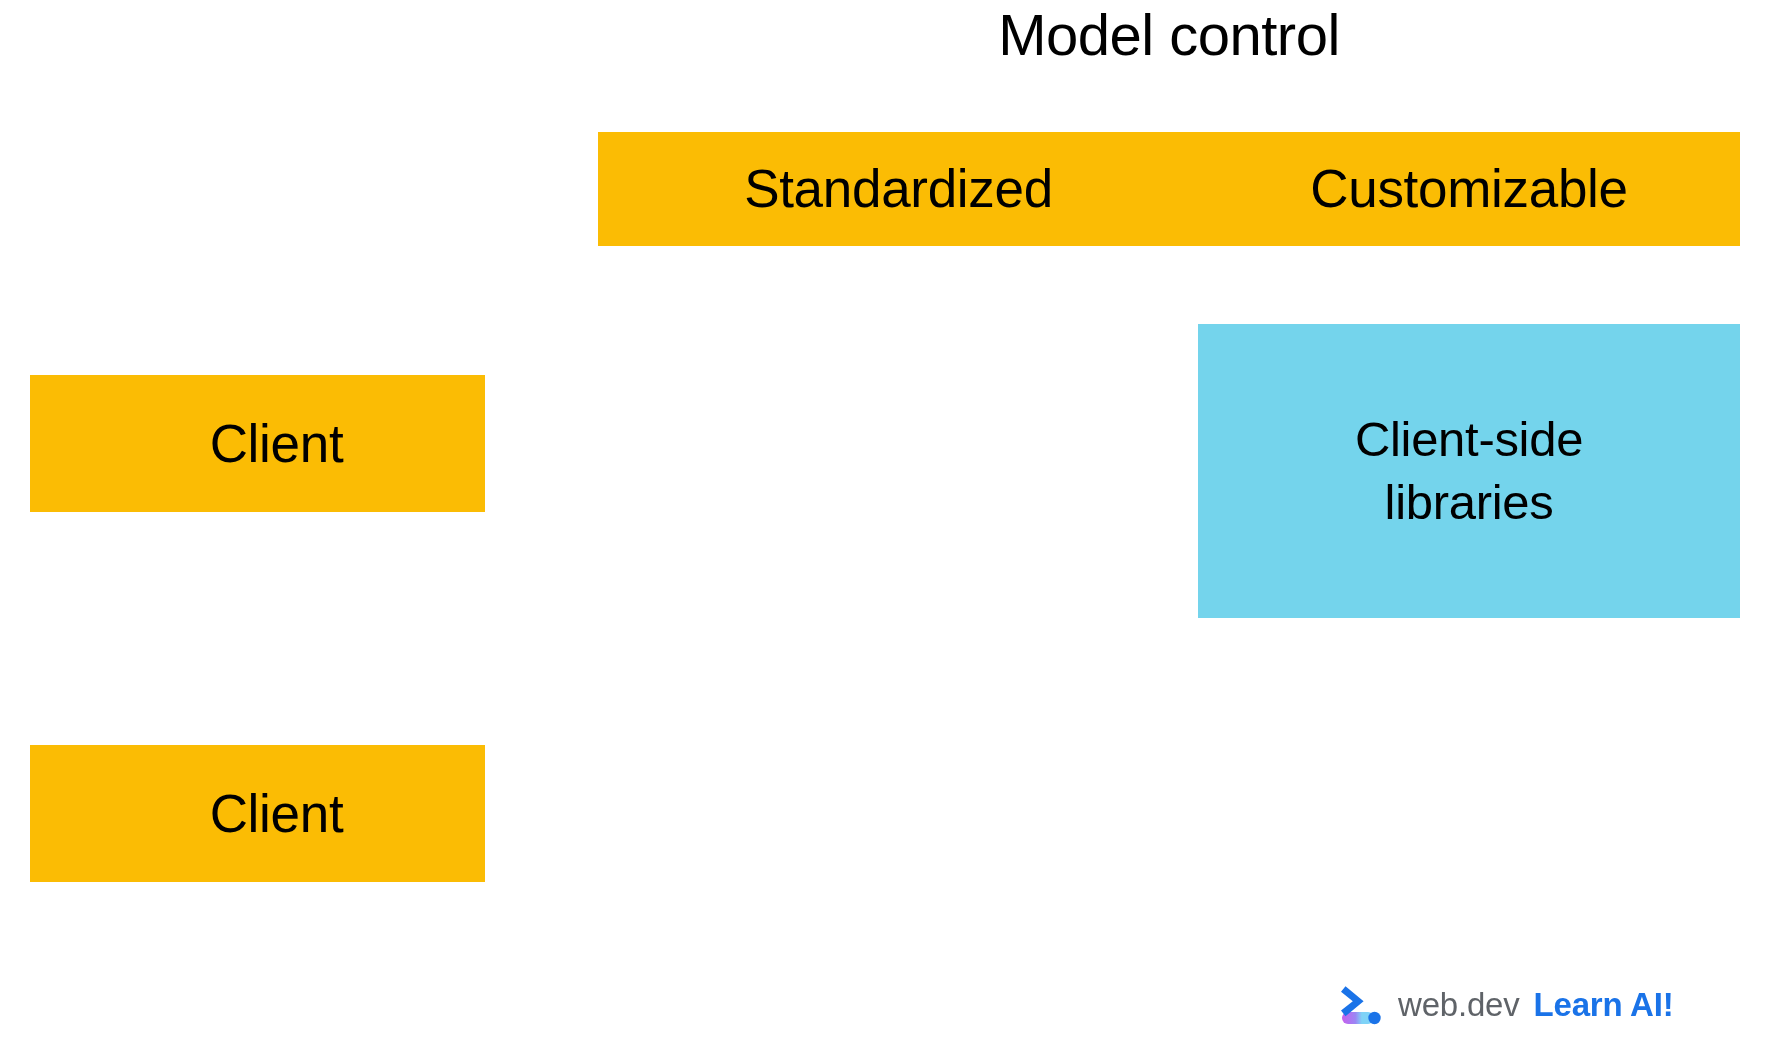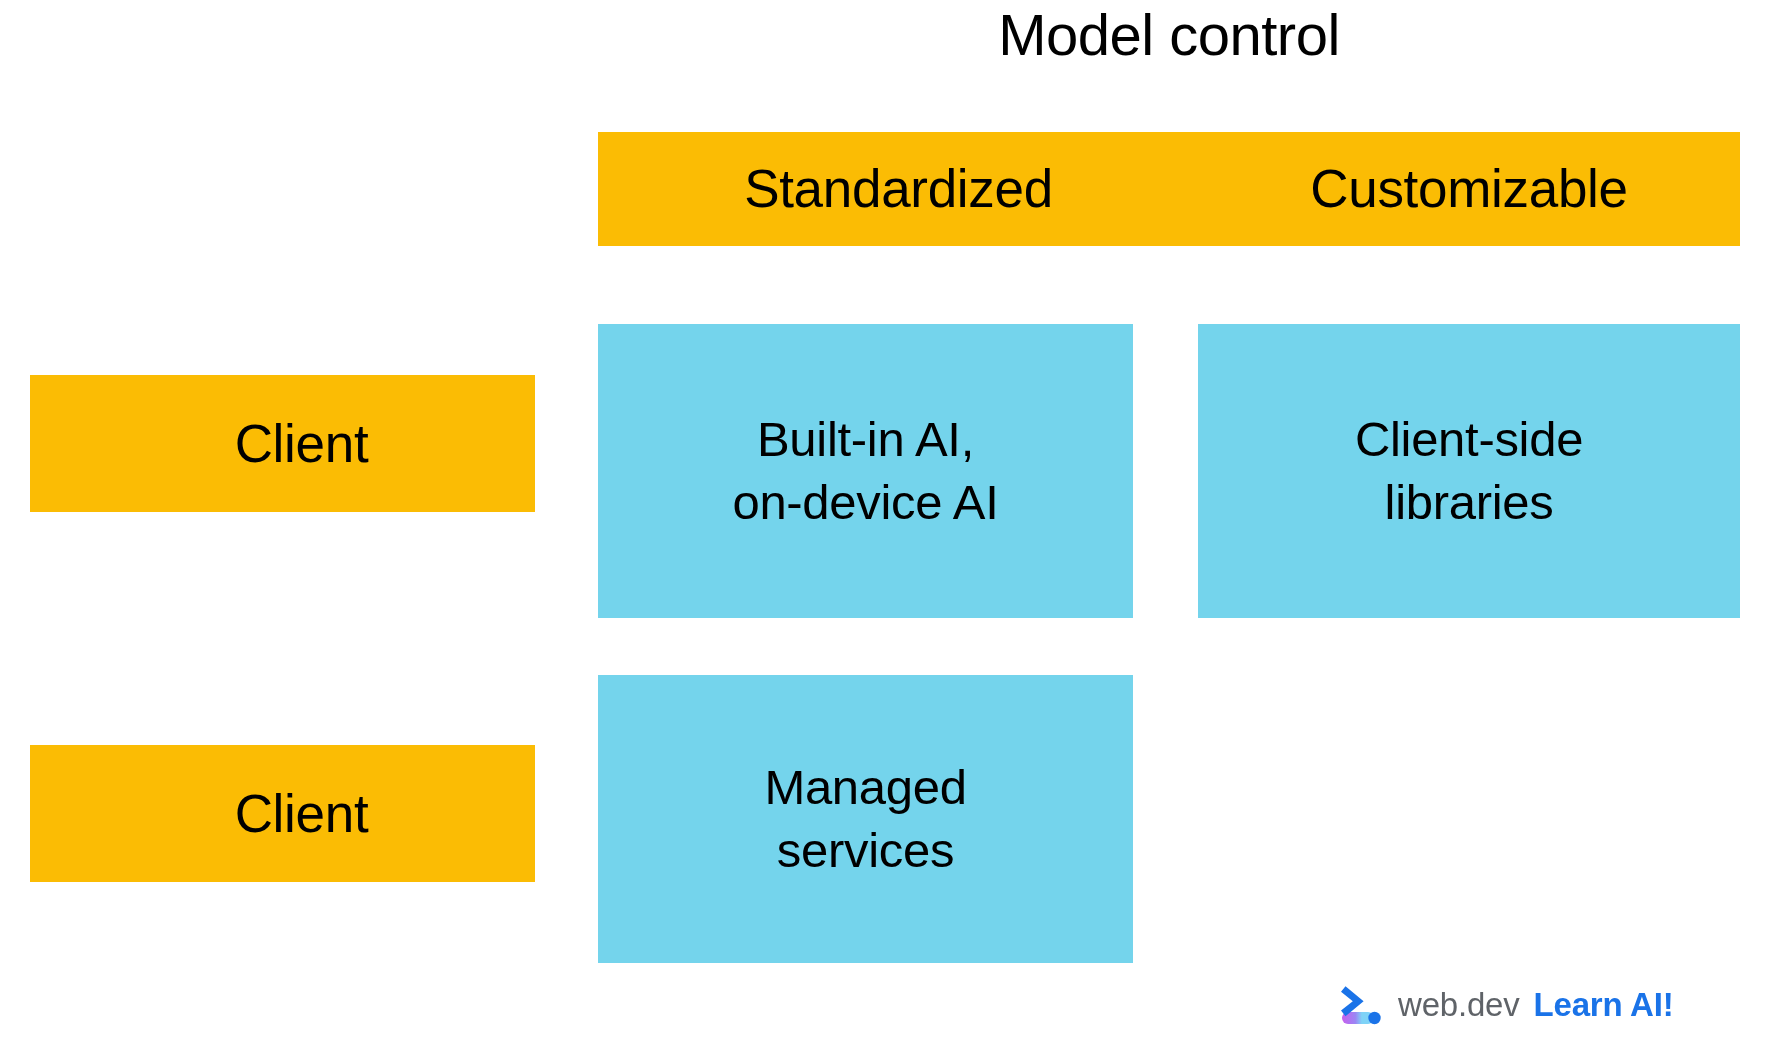--- a/index.html
+++ b/index.html
@@ -62,21 +62,21 @@
   .col-header-1 { left: 598px;  width: 601px; }
   .col-header-2 { left: 1198px; width: 542px; }
   .col-header .box-label {
     font-size: 53px;
     line-height: 62px;
   }
 
   
   .row-label-box {
     left: 30px;
-    width: 505px;
+    width: 455px;
     height: 137px;
     padding-left: 38px;
   }
   .row-label-client { top: 375px; }
   .row-label-server { top: 745px; }
   .row-label-box .box-label {
     font-size: 53px;
     line-height: 62px;
   }
 
@@ -160,31 +160,25 @@
 
   <div class="box box-yellow row-label-box row-label-client">
     <span class="box-label">Client</span>
   </div>
 
 
   <div class="box box-yellow row-label-box row-label-server">
     <span class="box-label">Client</span>
   </div>
 
-  <div class="box box-cyan cell cell-row-1 cell-col-1">
-    <span class="box-label">Built-in AI,<br>on-device AI</span>
-  </div>
 
   <div class="box box-cyan cell cell-row-1 cell-col-2">
     <span class="box-label">Client-side<br>libraries</span>
   </div>
 
-  <div class="box box-cyan cell cell-row-2 cell-col-1">
-    <span class="box-label">Managed<br>services</span>
-  </div>
 
 
   <div class="brand">
     <svg class="brand-mark" viewBox="0 0 46 42">
       <defs>
         <linearGradient id="barGrad" x1="0" y1="0" x2="1" y2="0">
           <stop offset="0%" stop-color="#c75fee"></stop>
           <stop offset="42%" stop-color="#9b86f4"></stop>
           <stop offset="62%" stop-color="#7fd3f7"></stop>
           <stop offset="100%" stop-color="#7fd3f7"></stop>

